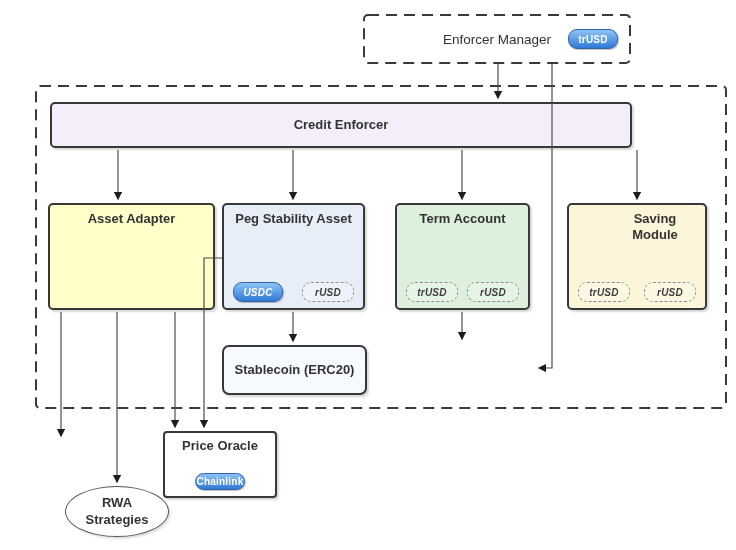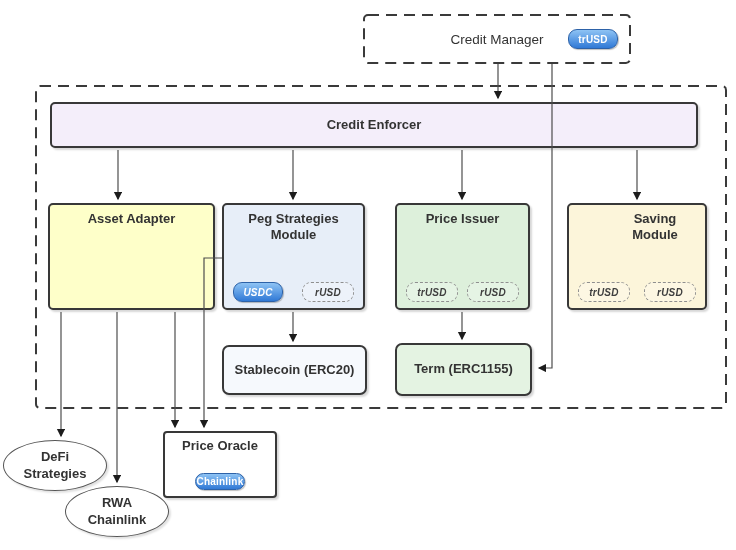--- a/index.html
+++ b/index.html
@@ -16,21 +16,21 @@
     padding:6px 6px 0 6px;white-space:pre-line;
   }
   .center-title{display:flex;align-items:center;justify-content:center;}
   .center-title .title{padding:0 4px;}
   
   .am{position:absolute;left:363px;top:14px;width:268px;height:50px;
       display:flex;align-items:center;justify-content:center;}
   .am .title{font-size:13.5px;padding:0;}
   .am .badge{position:absolute;right:13px;top:15px;}
   
-  .credit-enforcer{left:50px;top:102px;width:648px;height:46px;background:#f4eefa;}
+  .credit-enforcer{left:50px;top:102px;width:582px;height:46px;background:#f4eefa;}
   .asset-adapter{left:48px;top:203px;width:167px;height:107px;background:#feffc9;}
   .peg-stability{left:222px;top:203px;width:143px;height:107px;background:#e7eef8;}
   .term-issuer{left:395px;top:203px;width:135px;height:107px;background:#ddf0db;}
   .saving-module{left:567px;top:203px;width:140px;height:107px;background:#fcf5da;padding-left:36px;}
   .stablecoin{left:222px;top:345px;width:145px;height:50px;background:#f6f9fd;border-radius:7px;}
   .term-token{left:395px;top:343px;width:137px;height:53px;background:#e4f3e2;border-radius:7px;}
   .price-oracle{left:163px;top:431px;width:114px;height:67px;background:#ffffff;border-radius:4px;}
   .price-oracle .title{padding-top:5px;}
   
   .badge{
@@ -64,74 +64,68 @@
   .rwa{left:65px;top:486px;width:104px;height:51px;}
   
   .overlay{position:absolute;left:0;top:0;width:736px;height:550px;pointer-events:none;z-index:10;}
 </style>
 </head>
 <body>
 
 <div class="canvas">
 
   <div class="am">
-    <span class="title">Credit Manager</span>
+    <span class="title">Enforcer Manager</span>
     <span class="badge solid">trUSD</span>
   </div>
 
   <div class="node credit-enforcer center-title">
     <span class="title">Credit Enforcer</span>
   </div>
 
   <div class="node asset-adapter">
     <span class="title">Asset Adapter</span>
   </div>
 
   <div class="node peg-stability">
-    <span class="title">Peg Strategies Module</span>
+    <span class="title">Peg Stability Asset</span>
     <div class="badge-row">
       <span class="badge solid">USDC</span>
       <span class="badge dashed">rUSD</span>
     </div>
   </div>
 
   <div class="node term-issuer">
-    <span class="title">Price Issuer</span>
+    <span class="title">Term Account</span>
     <div class="badge-row">
       <span class="badge dashed">trUSD</span>
       <span class="badge dashed">rUSD</span>
     </div>
   </div>
 
   <div class="node saving-module">
     <span class="title">Saving Module</span>
     <div class="badge-row">
       <span class="badge dashed">trUSD</span>
       <span class="badge dashed">rUSD</span>
     </div>
   </div>
 
   <div class="node stablecoin center-title">
     <span class="title">Stablecoin (ERC20)</span>
   </div>
 
-  <div class="node term-token center-title">
-    <span class="title">Term (ERC1155)</span>
-  </div>
 
   <div class="node price-oracle">
     <span class="title">Price Oracle</span>
     <span class="badge solid po-badge">Chainlink</span>
   </div>
 
-  <div class="ellipse defi">
-    <span style="width:70px;">DeFi Strategies</span>
-  </div>
   <div class="ellipse rwa">
-    <span style="width:76px;">RWA Chainlink</span>
+    <span style="width:76px;">RWA Strategies</span>
   </div>
 
   <svg class="overlay" viewBox="0 0 736 550" xmlns="http://www.w3.org/2000/svg">
     <defs>
       <marker id="arr" markerWidth="8" markerHeight="8" refX="6" refY="3.5" orient="auto">
         <path d="M0,0 L7,3.5 L0,7 z" fill="#1c1c1c"></path>
       </marker>
     </defs>
 
     <rect x="364" y="15" width="266" height="48" rx="4" fill="none" stroke="#3a3a3a" stroke-width="2" stroke-dasharray="11 7"></rect>

